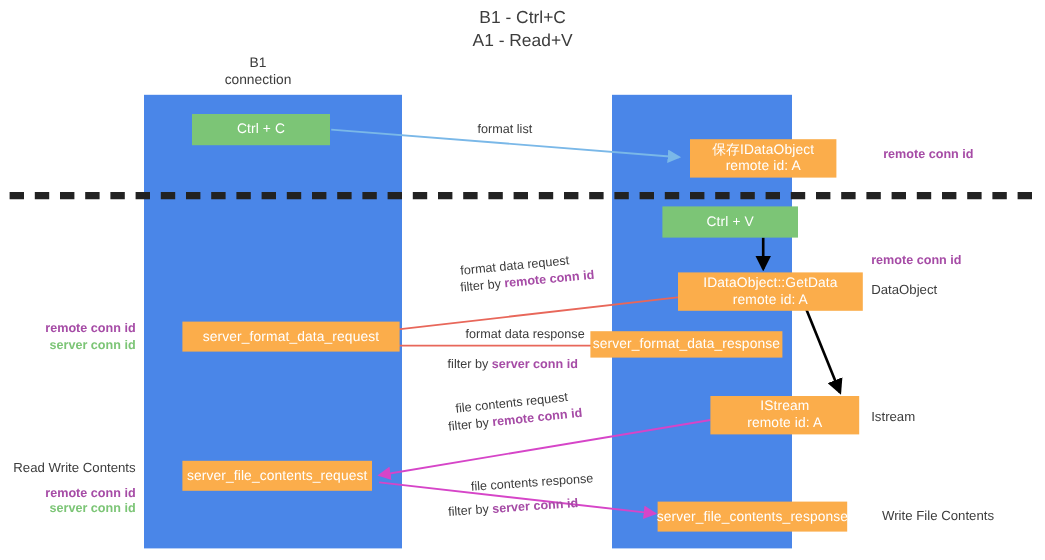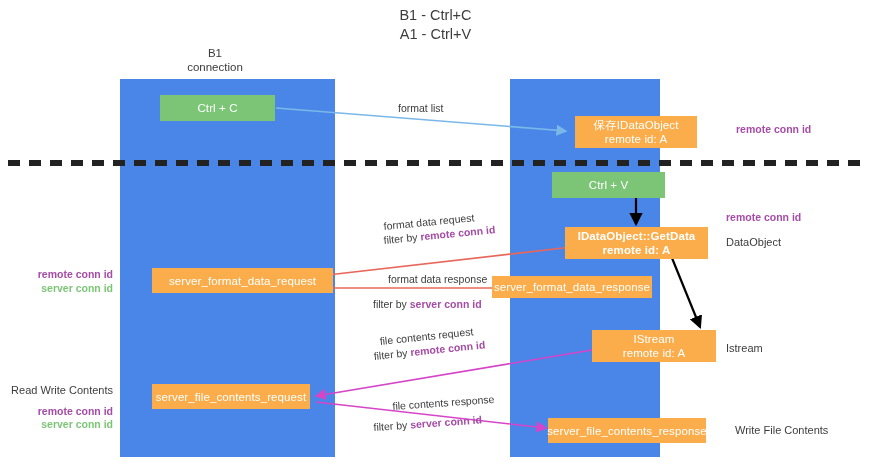--- a/index.html
+++ b/index.html
@@ -106,21 +106,21 @@
     height: 467px;
     pointer-events: none;
   }
 </style>
 </head>
 <body>
 
 <div id="canvas">
 
   <div class="title">B1 - Ctrl+C
-A1 - Ctrl+V</div>
+A1 - Read+V</div>
 
   <div class="col-head" style="left:155px; top:47px; width:120px;">B1
 connection</div>
 
   <div class="lane" style="left:120px; top:79px; width:215px; height:378px;"></div>
   <div class="lane" style="left:510px; top:79px; width:150px; height:378px;"></div>
 
   <svg class="overlay" viewBox="0 0 871 467">
     <defs>
       <marker id="ah-blue" markerWidth="7" markerHeight="7" refX="6" refY="3.5" orient="auto" markerUnits="strokeWidth">
@@ -154,21 +154,21 @@
     <line x1="316" y1="402" x2="546" y2="428" stroke="#d645c8" stroke-width="1.6" marker-end="url(#ah-magenta)"></line>
   </svg>
 
   <div class="box green" style="left:160px; top:95px; width:115px; height:26px;">Ctrl + C</div>
 
   <div class="box orange" style="left:575px; top:116px; width:122px; height:32px;">保存IDataObject
 remote id: A</div>
 
   <div class="box green" style="left:552px; top:172px; width:113px; height:26px;">Ctrl + V</div>
 
-  <div class="box orange" style="left:565px; top:227px; width:143px; height:32px;font-weight:bold;">IDataObject::GetData
+  <div class="box orange" style="left:565px; top:227px; width:154px; height:32px;">IDataObject::GetData
 remote id: A</div>
 
   <div class="box orange" style="left:152px; top:268px; width:181px; height:25px;">server_format_data_request</div>
 
   <div class="box orange" style="left:492px; top:276px; width:160px; height:22px;">server_format_data_response</div>
 
   <div class="box orange" style="left:592px; top:330px; width:124px; height:32px;">IStream
 remote id: A</div>
 
   <div class="box orange" style="left:152px; top:384px; width:158px; height:25px;">server_file_contents_request</div>

